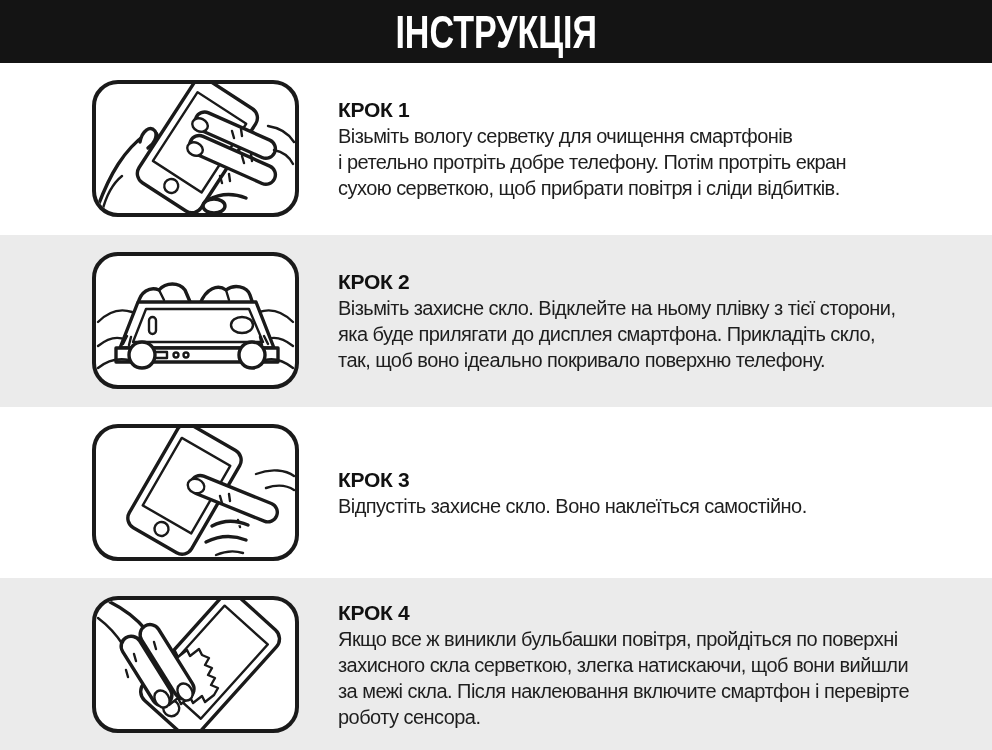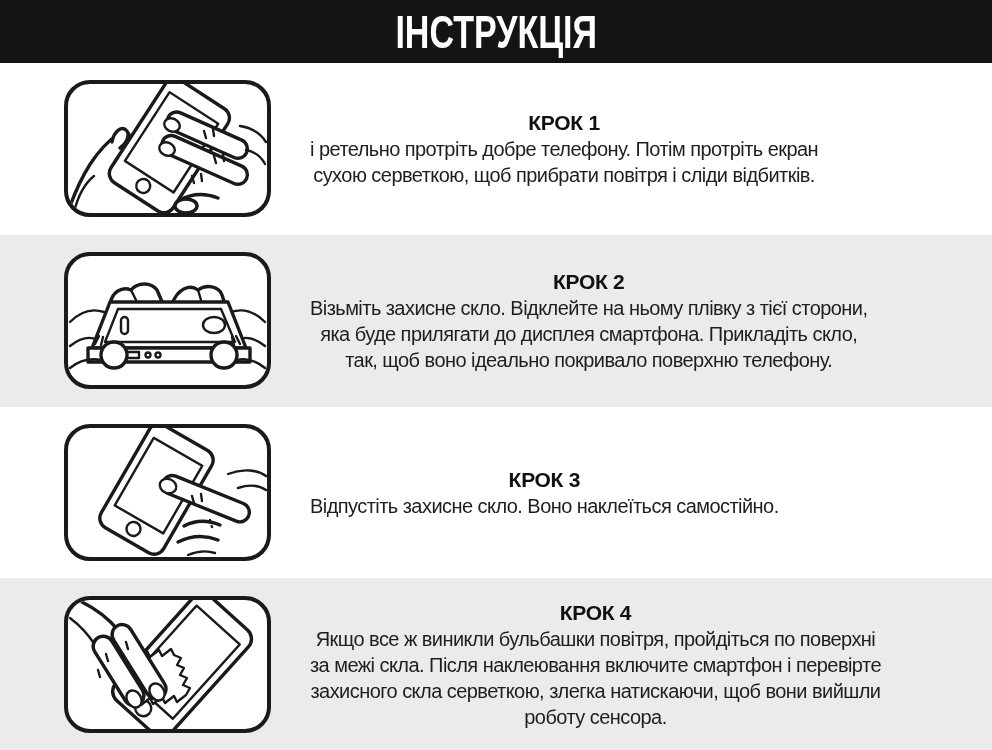--- a/index.html
+++ b/index.html
@@ -1,30 +1,30 @@
 <!DOCTYPE html>
 <html><head>
 <meta charset="utf-8">
 <style>
   html,body{margin:0;padding:0;background:#fff;}
   .page{
     width:992px;height:750px;position:relative;overflow:hidden;
-    font-family:"Liberation Sans",sans-serif;background:#5eead4;text-align:center;
+    font-family:"Liberation Sans",sans-serif;background:#5eead4;
   }
   .header{
     height:63px;background:#141414;
     display:flex;align-items:center;justify-content:center;
   }
   .header-title{
     color:#ffffff;font-size:46px;font-weight:bold;margin:0;
     letter-spacing:0px;transform:scaleX(0.74);transform-origin:center;
     font-family:"Liberation Sans",sans-serif;white-space:nowrap;
   }
   .rows{height:687px;display:flex;flex-direction:column;}
-  .row{flex:1 1 0;display:flex;align-items:center;background:#ffffff;}
+  .row{flex:1 1 0;display:flex;align-items:center;background:#ffffff;padding-left:28px;}
   .row.alt{background:#ebebeb;}
   .illus{
     margin-left:64px;flex:none;width:207px;height:137px;box-sizing:border-box;
     border:4px solid #1a1a1a;border-radius:26px;background:#fff;
     display:flex;align-items:center;justify-content:center;overflow:hidden;
   }
   .illus svg{display:block;}
   .textcol{margin-left:39px;min-width:0;}
   .step-title{
     font-size:21px;font-weight:bold;color:#111;letter-spacing:-0.3px;
@@ -74,20 +74,21 @@
 
           <path class="thin" d="M136,47 l2,7 M145,45 l1,7 M146,72 l2,7 M155,70 l1,7 M124,92 l2,7 M133,90 l1,7"></path>
 
           <path class="fill" d="M112,116 q18,-10 38,-2"></path>
           <ellipse class="fill" cx="118" cy="122" rx="11" ry="7"></ellipse>
           <path class="thin" d="M172,42 C185,44 193,50 198,58 M178,66 C188,68 194,74 197,80"></path>
         </svg>
       </div>
       <div class="textcol">
         <div class="step-title">КРОК 1</div>
+        <div class="step-line">Візьміть вологу серветку для очищення смартфонів</div>
         <div class="step-line">і ретельно протріть добре телефону. Потім протріть екран</div>
         <div class="step-line">сухою серветкою, щоб прибрати повітря і сліди відбитків.</div>
         <div class="step-line"></div>
       </div>
     </section>
 
     <section class="row alt">
       <div class="illus">
         <svg class="art" width="199" height="129" viewBox="0 0 199 129">
 
@@ -184,20 +185,20 @@
             <rect class="fill" x="12" y="60" width="78" height="20" rx="10"></rect>
           </g>
           <ellipse class="fill thin" cx="66" cy="99" rx="9" ry="7" transform="rotate(58 66 99)"></ellipse>
 
           <path class="thin" d="M38,54 l2,7 M30,70 l2,7 M58,42 l2,7"></path>
         </svg>
       </div>
       <div class="textcol">
         <div class="step-title">КРОК 4</div>
         <div class="step-line">Якщо все ж виникли бульбашки повітря, пройдіться по поверхні</div>
+        <div class="step-line">захисного скла серветкою, злегка натискаючи, щоб вони вийшли</div>
         <div class="step-line">за межі скла. Після наклеювання включите смартфон і перевірте</div>
-        <div class="step-line">захисного скла серветкою, злегка натискаючи, щоб вони вийшли</div>
         <div class="step-line">роботу сенсора.</div>
       </div>
     </section>
 
   </div>
 </div>
 
 </body></html>

